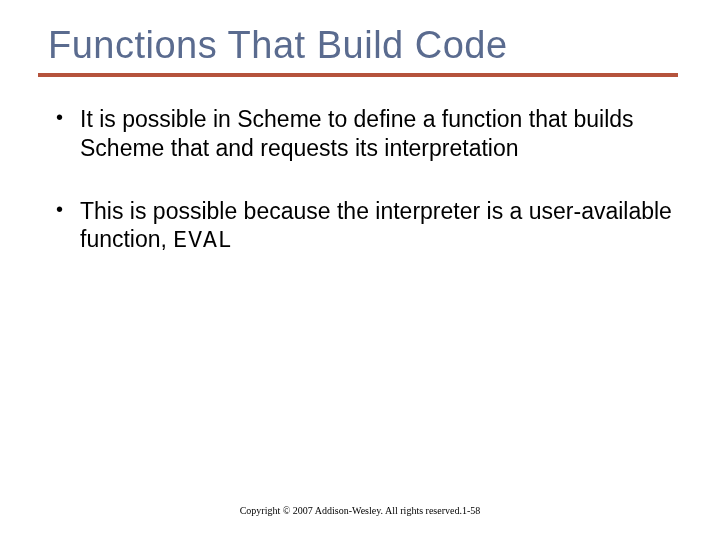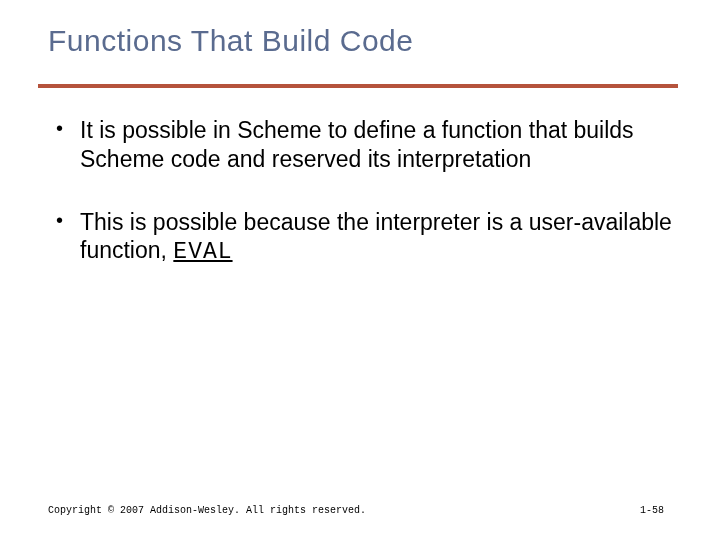--- a/index.html
+++ b/index.html
@@ -5,24 +5,24 @@
   * { margin: 0; padding: 0; box-sizing: border-box; }
   html, body { width: 720px; height: 540px; background: #fff; font-family: Verdana, Geneva, sans-serif; }
   .slide {
     width: 720px;
     height: 540px;
     position: relative;
     padding: 24px 48px 0 48px;
   }
   .title {
     color: #5a6b8f;
-    font-size: 30px;
+    font-size: 38px;
     font-weight: 400;
     letter-spacing: 0.5px;
-    margin-bottom: 26px;
+    margin-bottom: 6px;
   }
   .rule {
     height: 4px;
     background: #b5533c;
     width: 640px;
     margin-left: -10px;
     margin-bottom: 28px;
   }
   .bullets {
     list-style: none;
@@ -41,43 +41,42 @@
     content: "•";
     position: absolute;
     left: 4px;
     top: 0;
     font-size: 20px;
     color: #000;
   }
   .code {
     font-family: "Courier New", Courier, monospace;
     letter-spacing: 1px;
-    text-decoration: underline;
   }
   .footer {
     position: absolute;
     bottom: 24px;
     left: 48px;
-    right: 56px;
+    right: 48px;
     display: flex;
-    justify-content: space-between;
+    justify-content: center;
     font-size: 10px;
     color: #000;
-    font-family: Liberation Mono, monospace;
+    font-family: Liberation Serif, serif;
   }
 </style>
 </head>
 <body>
 
 <div class="slide">
   <h1 class="title">Functions That Build Code</h1>
   <div class="rule"></div>
   <ul class="bullets">
     <li>
-      <span>It is possible in Scheme to define a function that builds Scheme code and reserved its interpretation</span>
+      <span>It is possible in Scheme to define a function that builds Scheme that and requests its interpretation</span>
     </li>
     <li>
       <span>This is possible because the interpreter is a user-available function, </span><span class="code">EVAL</span>
     </li>
   </ul>
   <div class="footer">
     <span>Copyright © 2007 Addison-Wesley. All rights reserved.</span>
     <span>1-58</span>
   </div>
 </div>

